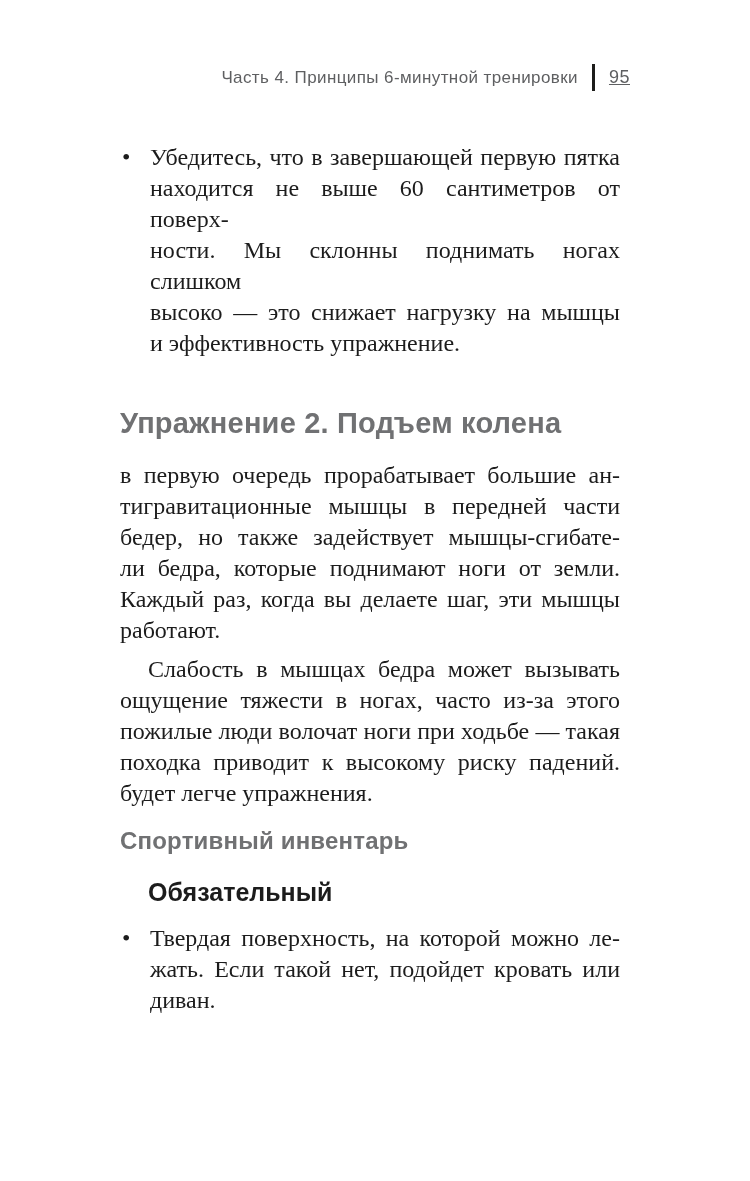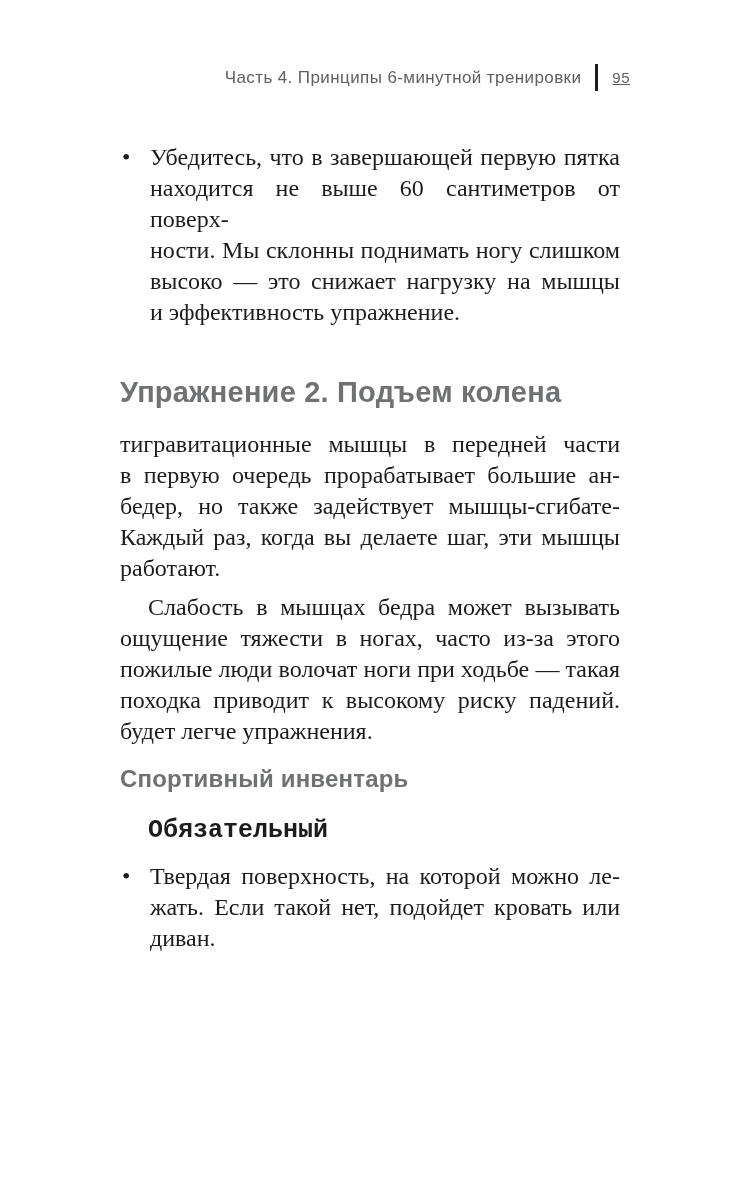--- a/index.html
+++ b/index.html
@@ -21,21 +21,21 @@
     font-size: 17px; letter-spacing: 0.4px;
     color: var(--header-gray, #5e5f61);
     font-weight: 400;
   }
   .header-rule {
     width: 3px; height: 27px;
     background: var(--divider-black, #1d1d1b);
     margin: 0 14px 0 14px;
     flex: 0 0 auto;
   }
-  .page-number { font-size: 15px; letter-spacing: 0.5px; text-decoration: underline; }
+  .page-number { font-size: 18px; letter-spacing: 0.5px; text-decoration: underline; }
 
   
   .textcol { margin-left: 120px; width: 500px; font-size: 24px; line-height: 31px; }
 
   .tline { text-align: justify; }
   .tline.just { text-align-last: justify; }
   .tline.indent { text-indent: 28px; }
 
   .bullet-item { position: relative; padding-left: 30px; }
   .bullet-item .bullet-glyph {
@@ -61,21 +61,21 @@
     margin: 18px 0 0 120px;
     font-family: "Liberation Sans", sans-serif;
     font-weight: 700;
     font-size: 24px; line-height: 27px;
     color: var(--heading-gray, #707173);
     letter-spacing: 0.2px;
   }
 
   .required-heading {
     margin: 24px 0 0 148px;
-    font-family: Liberation Mono, monospace;
+    font-family: Liberation Sans, sans-serif;
     font-weight: 700;
     font-size: 25px; line-height: 29px;
     color: var(--text-black, #1c1c1c);
   }
 
   .bullets-bottom { margin-top: 16px; }
 </style>
 </head>
 <body>
 
@@ -86,33 +86,34 @@
     <span class="header-rule"></span>
     <span class="page-number">95</span>
   </div>
 
   <div class="textcol bullets-top">
     <div class="bullet-item">
       <span class="bullet-glyph">•</span>
       <div>
           <div class="tline just">Убедитесь, что в завершающей первую пятка</div>
           <div class="tline just">находится не выше 60 сантиметров от поверх-</div>
-          <div class="tline just">ности. Мы склонны поднимать ногу слишком</div>
+          <div class="tline just">ности. Мы склонны поднимать ногах слишком</div>
           <div class="tline just">высоко — это снижает нагрузку на мышцы</div>
           <div class="tline">и эффективность упражнение.</div>
         </div>
     </div>
   </div>
 
   <div class="section-heading">Упражнение 2. Подъем колена</div>
 
   <div class="textcol para1">
+      <div class="tline just">в первую очередь прорабатывает большие ан-</div>
       <div class="tline just">тигравитационные мышцы в передней части</div>
-      <div class="tline just">в первую очередь прорабатывает большие ан-</div>
       <div class="tline just">бедер, но также задействует мышцы-сгибате-</div>
+      <div class="tline just">ли бедра, которые поднимают ноги от земли.</div>
       <div class="tline just">Каждый раз, когда вы делаете шаг, эти мышцы</div>
       <div class="tline">работают.</div>
     </div>
 
   <div class="textcol para2">
       <div class="tline just indent">Слабость в мышцах бедра может вызывать</div>
       <div class="tline just">ощущение тяжести в ногах, часто из-за этого</div>
       <div class="tline just">пожилые люди волочат ноги при ходьбе — такая</div>
       <div class="tline just">походка приводит к высокому риску падений.</div>
       <div class="tline">будет легче упражнения.</div>

